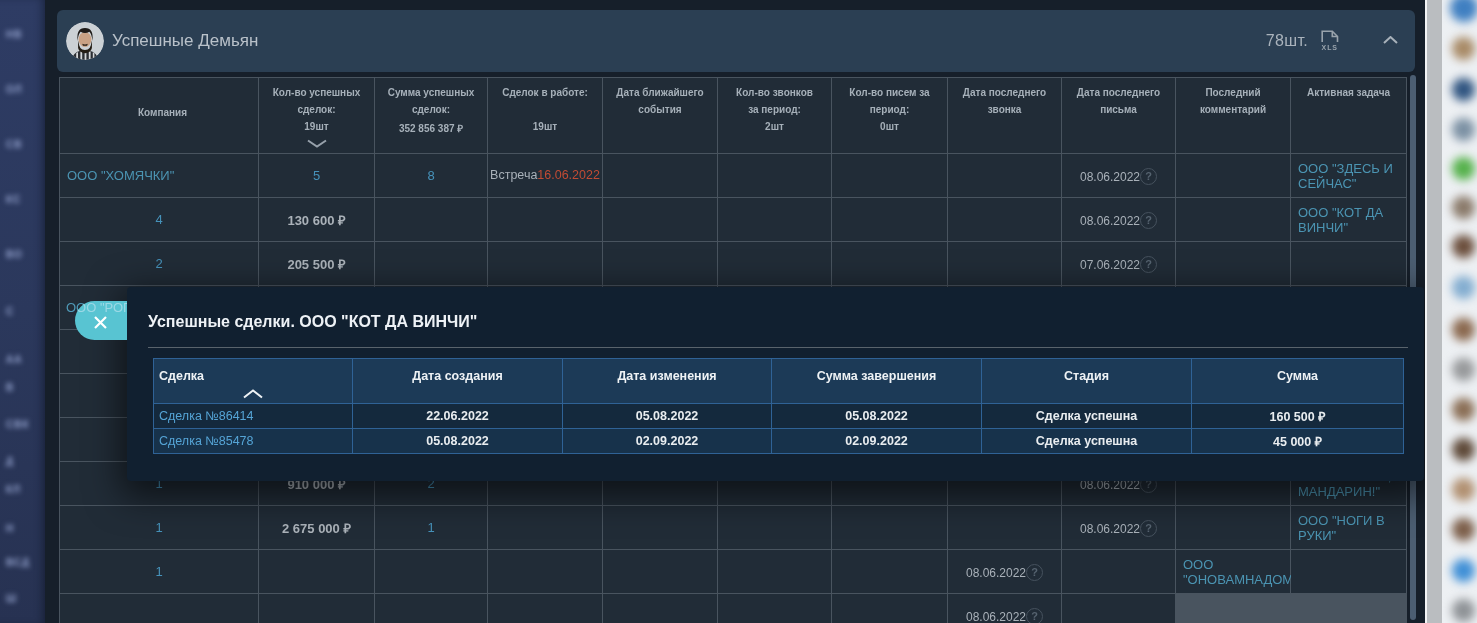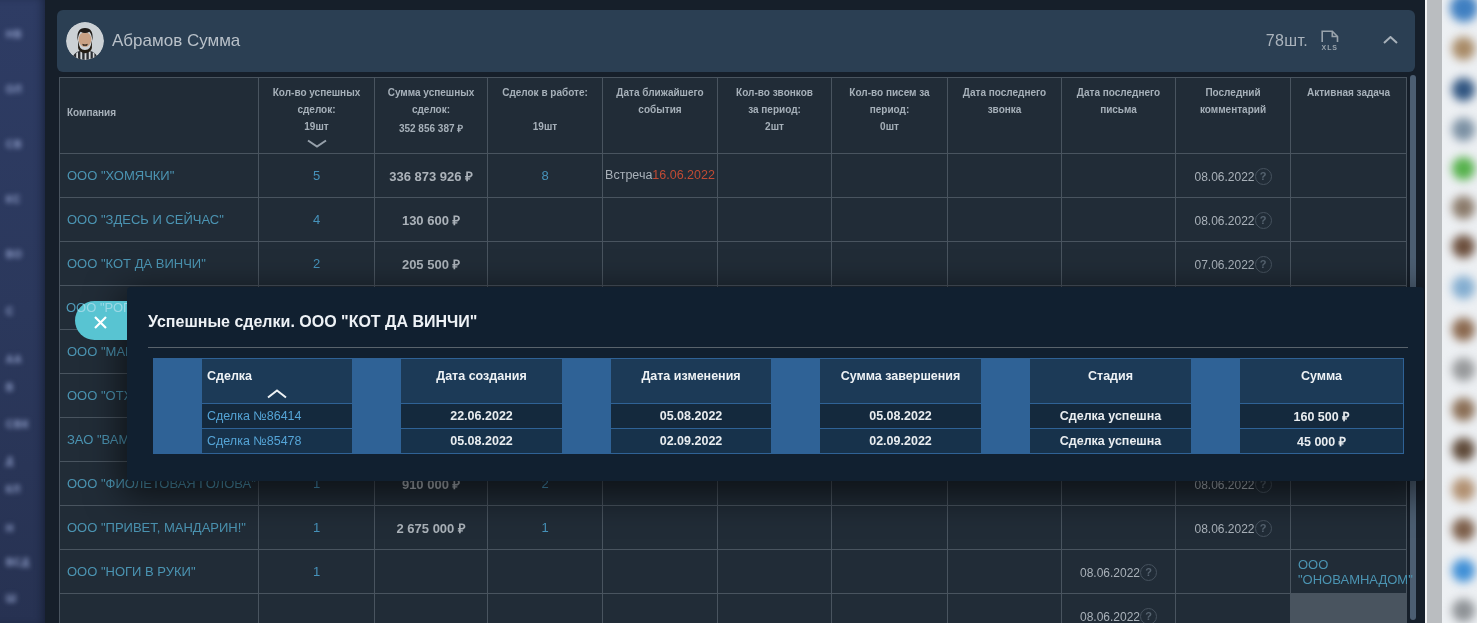--- a/index.html
+++ b/index.html
@@ -29,21 +29,21 @@
 #sbar { position:absolute; left:1410px; top:75px; width:6px; height:545px;
   background:#4c5e72; border-radius:3px; }
 
 
 #grid { position:absolute; left:59px; top:77px; display:grid;
   grid-template-columns:198px 115px 112px 114px 114px 113px 115px 113px 113px 114px 115px;
   grid-template-rows:75px repeat(11, 43px); gap:1px; background:#49545f; padding:1px; }
 #grid > div { background:#212c37; }
 .hc { position:relative; font-weight:bold; font-size:10px; color:#a6b0b9; text-align:center; }
 .hc .lbl { margin-top:7px; line-height:16.5px; }
-.hc.first .lbl { margin-top:27px; text-align:left; padding-left:7px; }
+.hc.first .lbl { margin-top:27px; text-align:center; padding-left:7px; }
 .hc .val { position:absolute; top:43px; left:0; right:0; }
 .hc .sort { position:absolute; top:61px; left:50%; margin-left:-11px; }
 .c { display:flex; align-items:center; justify-content:center; font-size:13px; }
 .c.name { justify-content:flex-start; padding-left:7px; color:#4b94b2; }
 .c.num { color:#4692ba; }
 .c.money { color:#abb2b9; font-weight:bold; }
 .c.stack { flex-direction:row; }
 .cd { font-size:12px; color:#a9b1b9; margin-top:3px; }
 .q { width:17px; height:17px; border:1px solid #46525e; border-radius:50%;
   color:#566370; font-size:11px; line-height:15px; text-align:center; margin-top:2px;
@@ -66,21 +66,21 @@
 #modal { position:absolute; left:127px; top:287px; width:1297px; height:194px;
   background:#112030; border-radius:4px; z-index:10;
   box-shadow:0 10px 35px 6px rgba(0,0,0,.58); }
 #modal .mtitle { position:absolute; left:21px; top:26px; font-size:16px; font-weight:bold;
   color:#eef2f6; }
 #modal .mhr { position:absolute; left:21px; top:60px; width:1260px; height:1px;
   background:#59636c; }
 #mgrid { position:absolute; left:26px; top:71px; display:grid;
   grid-template-columns:198px 209px 208px 209px 209px 211px;
   grid-template-rows:44px 24px 24px; gap:1px; background:#2f6296; padding:1px; }
-#mgrid > div { background:#1c3a57;margin-left:48px; }
+#mgrid > div { background:#1c3a57; }
 .mh { position:relative; display:flex; align-items:flex-start; justify-content:center;
   font-weight:bold; font-size:12.5px; color:#eef2f5; padding-top:10px; }
 .mh.first { justify-content:flex-start; padding-left:5px; }
 .mh .sort { position:absolute; top:30px; left:50%; margin-left:-11px; }
 .md { display:flex; align-items:center; justify-content:center; font-size:12.5px;
   font-weight:bold; color:#e9edf0; }
 .md.link { justify-content:flex-start; padding-left:5px; color:#55a4d6; font-weight:normal; }
 .r1 { background:#14293d !important; }
 .r2 { background:#17324b !important; }
 
@@ -120,21 +120,21 @@
       <g clip-path="url(#avc)">
         <rect width="38" height="38" fill="#ccd1d5"></rect>
         <path d="M6.5 38 q0-9.5 12.5-9.5 q12.5 0 12.5 9.5 z" fill="#2b2e33"></path>
         <path d="M10.2 31.2 l1.8-1.2 v8 h-1.8 z M14.4 29.2 l1.8-.5 v9.3 h-1.8 z M18.6 28.7 h1.8 v9.3 h-1.8 z M22.8 29 l1.8 .5 v8.5 h-1.8 z M26.8 30.3 l1.6 1 v6.7 h-1.6 z" fill="#d6d8da"></path>
         <ellipse cx="19" cy="17.5" rx="6.4" ry="7.6" fill="#c9a184"></ellipse>
         <path d="M11.6 19 q-1.6-13 7.4-13 q9 0 7.4 13 q-.6-7-3-9.2 q-4.4 2.6-8.8 0 q-2.4 2.2-3 9.2 z" fill="#1f1b18"></path>
         <path d="M12.6 18.5 q0 9.5 6.4 9.5 q6.4 0 6.4-9.5 q1.8 8.5-1.6 11 q-2.4 1.8-4.8 1.8 q-2.4 0-4.8-1.8 q-3.4-2.5-1.6-11 z" fill="#241d15"></path>
         <path d="M16.2 21.8 q2.8 1.4 5.6 0 l-.8 2 h-4 z" fill="#241d15"></path>
       </g>
     </svg>
-    <div class="pname">Абрамов Сумма</div>
+    <div class="pname">Успешные Демьян</div>
     <div class="cnt">78шт.</div>
     <svg class="xls" width="20" height="21" viewBox="0 0 20 21">
       <path d="M2.2 12 V1.3 H12.3 L17.5 6.5 V12" fill="none" stroke="#99a3ac" stroke-width="1.6"></path>
       <path d="M12.3 1.3 V6.5 H17.5" fill="none" stroke="#99a3ac" stroke-width="1.6"></path>
       <text x="1.6" y="20.4" font-size="7" font-weight="bold" fill="#99a3ac" font-family="Liberation Sans" letter-spacing="0.9">XLS</text>
     </svg>
     <svg class="chv" width="15" height="8" viewBox="0 0 15 8">
       <polyline points="1,7 7.5,1 14,7" fill="none" stroke="#a8b1ba" stroke-width="2"></polyline>
     </svg>
   </div>
@@ -176,21 +176,20 @@
         <div class="lbl">Дата последнего<br>письма</div>
       </div>
       <div class="hc">
         <div class="lbl">Последний<br>комментарий</div>
       </div>
       <div class="hc">
         <div class="lbl">Активная задача</div>
       </div>
       <div class="c name">ООО "ХОМЯЧКИ"</div>
       <div class="c num">5</div>
-      <div class="c money">336&nbsp;873&nbsp;926&nbsp;₽</div>
       <div class="c num">8</div>
       <div class="c stack">
         <span class="evt1">Встреча</span>
         <span class="evt2">16.06.2022</span>
       </div>
       <div class="c"></div>
       <div class="c"></div>
       <div class="c"></div>
       <div class="c"></div>
       <div class="c stack">

